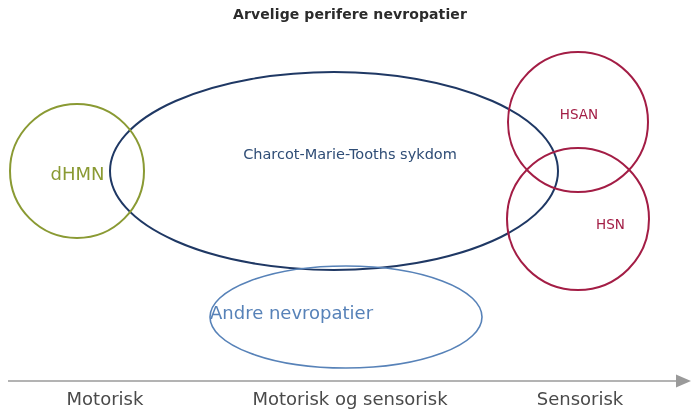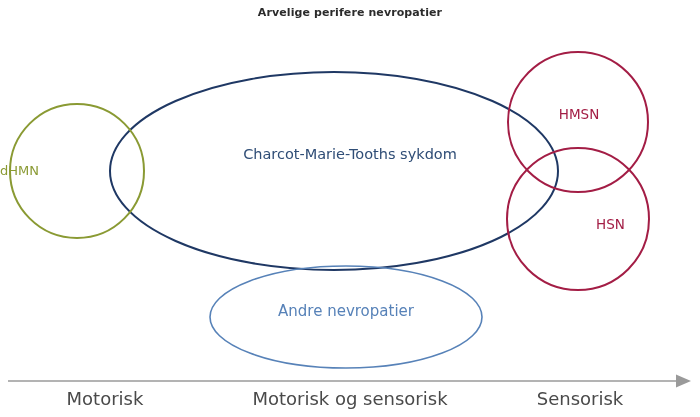--- a/index.html
+++ b/index.html
@@ -21,21 +21,21 @@
     top: 0;
     width: 700px;
     height: 417px;
   }
   .diagram-title {
     position: absolute;
     left: 0;
     top: 6px;
     width: 700px;
     text-align: center;
-    font-size: 11px;
+    font-size: 14px;
     font-weight: bold;
     color: #2b2b2b;
     letter-spacing: 0.1px;
     white-space: nowrap;
   }
   svg.venn-canvas {
     position: absolute;
     left: 0;
     top: 0;
     width: 700px;
@@ -47,22 +47,22 @@
   }
   .label-text {
     position: absolute;
     white-space: nowrap;
     pointer-events: none;
   }
   .label-dhmn {
     left: 0px;
     top: 163px;
     width: 155px;
-    text-align: left;
-    font-size: 13px;
+    text-align: center;
+    font-size: 18px;
     color: #8a9a33;
   }
   .label-hsan {
     left: 508px;
     top: 106px;
     width: 142px;
     text-align: center;
     font-size: 13.5px;
     color: #a31d45;
   }
@@ -82,22 +82,22 @@
     text-align: center;
     font-size: 14.5px;
     line-height: 25px;
     color: #2f4d76;
     padding-left: 16px;
   }
   .label-other {
     left: 210px;
     top: 302px;
     width: 272px;
-    text-align: center;
-    font-size: 15px;
+    text-align: left;
+    font-size: 18px;
     color: #5782b8;
   }
   .axis-labels {
     position: absolute;
     left: 0;
     top: 388px;
     width: 700px;
     height: 22px;
   }
   .axis-label {
@@ -130,21 +130,21 @@
     <circle class="shape" cx="578" cy="219" r="71" stroke="#a31d45" stroke-width="2"></circle>
 
     <ellipse class="shape" cx="346" cy="317" rx="136" ry="51" stroke="#5782b8" stroke-width="1.6"></ellipse>
 
     <line x1="8" y1="381" x2="676" y2="381" stroke="#9a9a9a" stroke-width="1.4"></line>
     <polygon points="676,374.5 691,381 676,387.5" fill="#9a9a9a"></polygon>
   </svg>
 
   <div class="label-text label-dhmn">dHMN</div>
 
-  <div class="label-text label-hsan">HMSN</div>
+  <div class="label-text label-hsan">HSAN</div>
 
   <div class="label-text label-hsn">HSN</div>
 
   <div class="label-text label-cmt">
     <div>Charcot-Marie-Tooths sykdom</div>
   </div>
 
   <div class="label-text label-other">Andre nevropatier</div>
 
   <div class="axis-labels">

